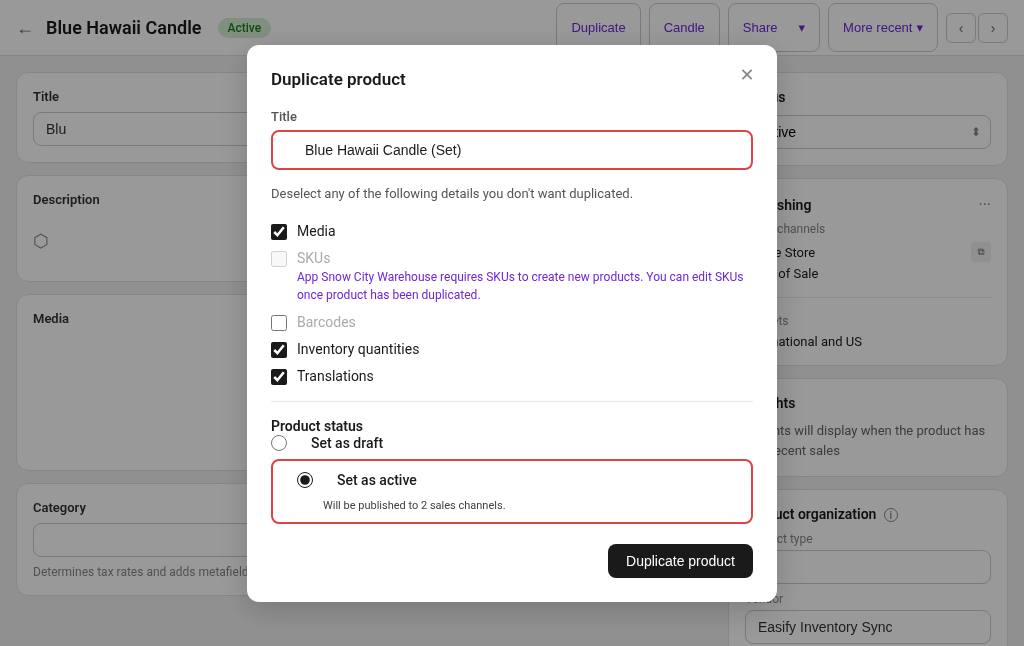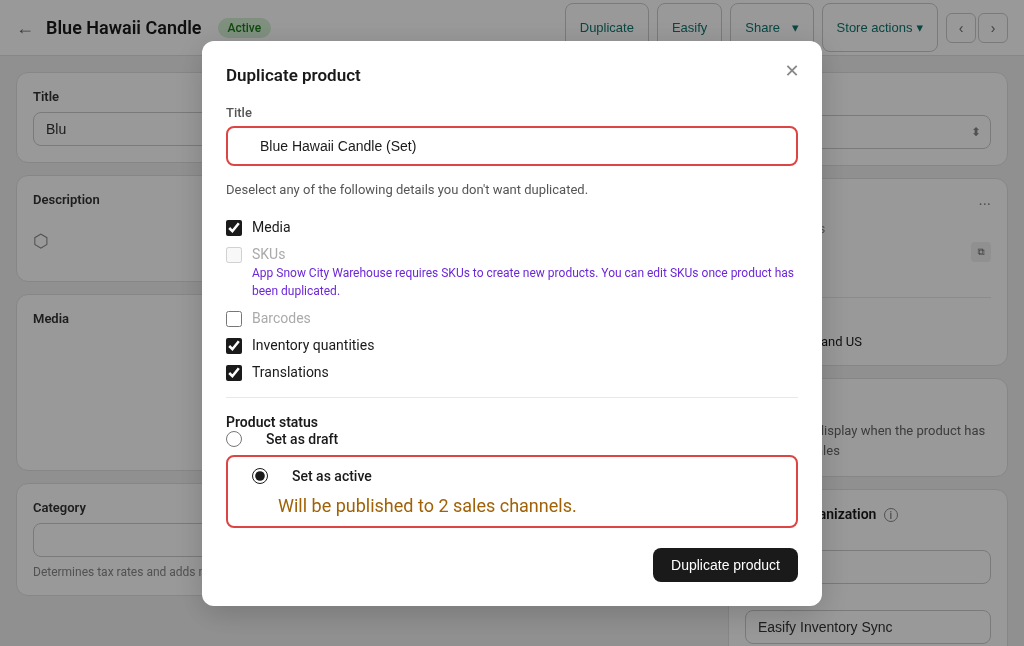--- a/index.html
+++ b/index.html
@@ -51,27 +51,27 @@
       align-items: center;
       gap: 8px;
     }
     .btn-secondary {
       background: #fff;
       border: 1px solid #ccc;
       border-radius: 8px;
       padding: 16px 14px;
       font-size: 13px;
       cursor: pointer;
-      color: #0f766e;
+      color: #6d28d9;
       font-weight: 500;
     }
     .btn-share {
       display: flex;
       align-items: center;
-      gap: 12px;
+      gap: 21px;
     }
     .btn-more-actions {
       display: flex;
       align-items: center;
       gap: 4px;
     }
     .nav-arrows {
       display: flex;
       gap: 2px;
     }
@@ -237,21 +237,21 @@
       z-index: 100;
       display: flex;
       align-items: center;
       justify-content: center;
     }
 
     
     .modal {
       background: #fff;
       border-radius: 12px;
-      width: 620px;
+      width: 530px;
       padding: 24px;
       position: relative;
       box-shadow: 0 8px 32px rgba(0,0,0,0.18);
     }
     .modal-title {
       font-size: 17px;
       font-weight: 600;
       color: #1a1a1a;
       margin-bottom: 20px;
     }
@@ -351,22 +351,22 @@
       cursor: pointer;
       accent-color: #1a1a1a;
       flex-shrink: 0;
     }
     .radio-label {
       font-size: 14px;
       color: #1a1a1a;
       font-weight: 500;
     }
     .radio-sub {
-      font-size: 18px;
-      color: #a16207;
+      font-size: 11px;
+      color: #404040;
       margin-top: 11px;
     }
 
     
     .radio-active-box {
       border: 2px solid #d44;
       border-radius: 8px;
       padding: 10px 24px;
       background: #fff;
     }
@@ -419,27 +419,27 @@
   </style>
 </head>
 <body>
 
 <div class="top-bar">
   <span class="back-arrow">←</span>
   <span class="page-title">Blue Hawaii Candle</span>
   <span class="active-badge">Active</span>
   <div class="top-bar-actions">
     <button class="btn-secondary">Duplicate</button>
-    <button class="btn-secondary">Easify</button>
+    <button class="btn-secondary">Candle</button>
     <button class="btn-secondary btn-share">
       <span>Share</span>
       <span>▾</span>
     </button>
     <button class="btn-secondary btn-more-actions">
-      <span>Store actions</span>
+      <span>More recent</span>
       <span>▾</span>
     </button>
     <div class="nav-arrows">
       <button class="nav-arrow-btn">‹</button>
       <button class="nav-arrow-btn">›</button>
     </div>
   </div>
 </div>
 
 <div class="main-content">

